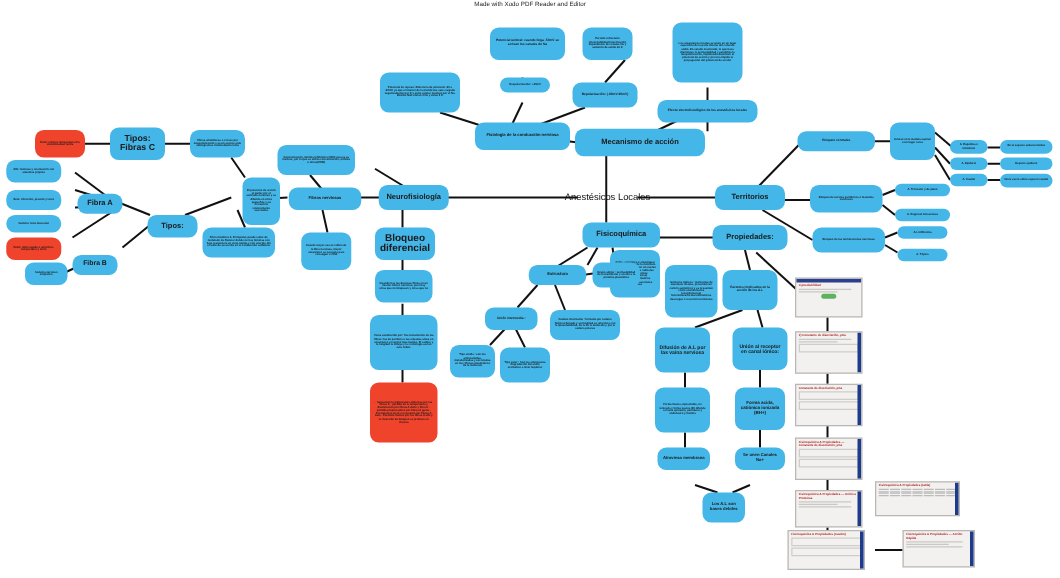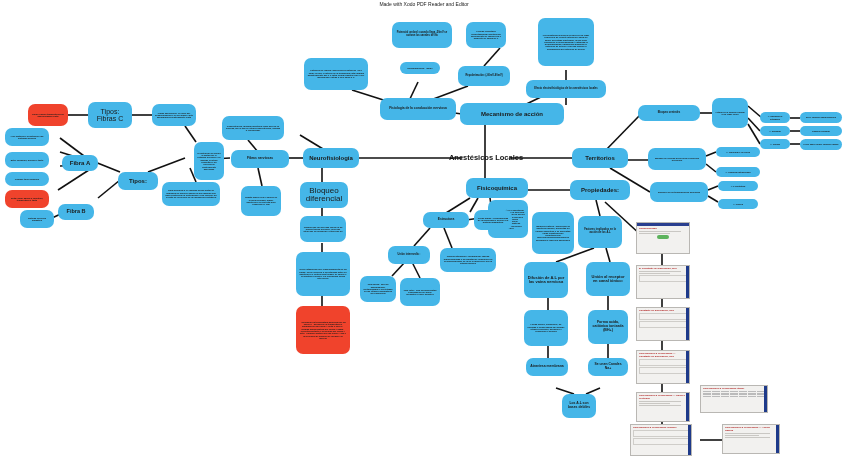--- a/index.html
+++ b/index.html
@@ -4,22 +4,22 @@
 <style>
   html,body{margin:0;padding:0;background:#ffffff;}
   body{width:848px;height:462px;position:relative;overflow:hidden;
        font-family:"Liberation Sans",sans-serif;color:#000;}
   #canvas{position:absolute;left:0;top:0;width:848px;height:462px;}
   svg#edges{position:absolute;left:0;top:0;width:848px;height:462px;pointer-events:none;}
   .node{position:absolute;box-sizing:border-box;background:#45b6e8;border-radius:7px;
         display:flex;align-items:center;justify-content:center;text-align:center;
         color:#1a1a1a;line-height:1.06;padding:2px 3px;overflow:hidden;}
   .node.red{background:#f0432c;color:#1a1a1a;}
-  .node.plain{background:transparent;border-radius:0;font-weight:bold;}
-  .big{font-weight:normal;font-size:8px;}
+  .node.plain{background:transparent;border-radius:0;}
+  .big{font-weight:bold;font-size:8px;}
   .mid{font-weight:bold;font-size:6px;}
   .sm{font-size:3.3px;font-weight:bold;}
   .xs{font-size:2.6px;font-weight:bold;}
   .tiny{font-size:2.2px;font-weight:bold;}
   .root{font-size:7.5px;font-weight:normal;background:transparent;color:#111;}
   #watermark{position:absolute;left:0;top:1px;width:848px;text-align:center;
              font-size:5px;color:#222;}
   .thumb{position:absolute;background:#f2f1ef;border:0.6px solid #b9b7b3;
          box-sizing:border-box;overflow:hidden;}
   .thumb .tbar{height:2.5px;background:#2a3f8f;width:100%;}

